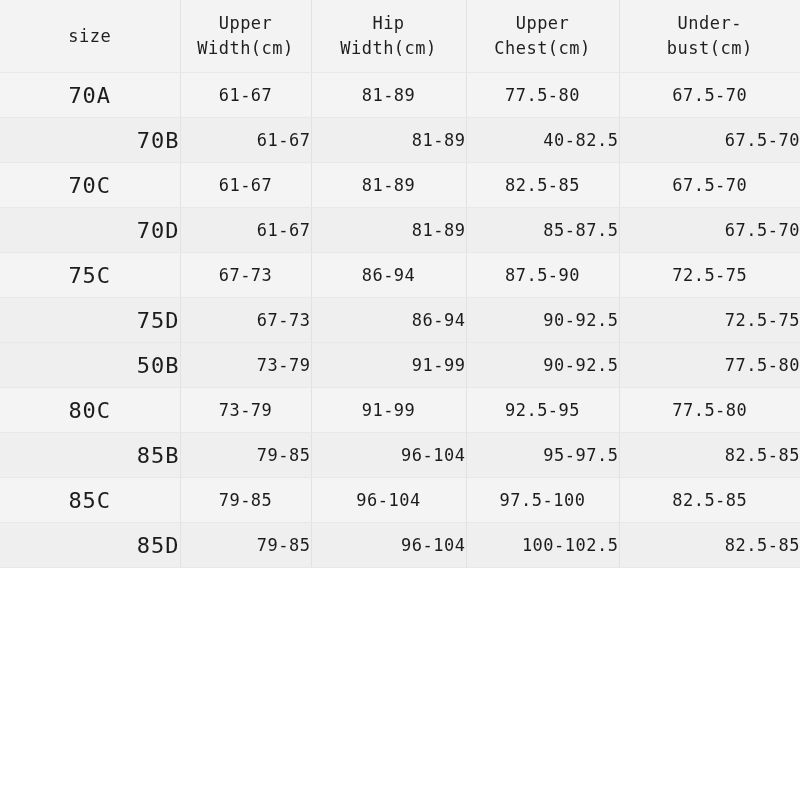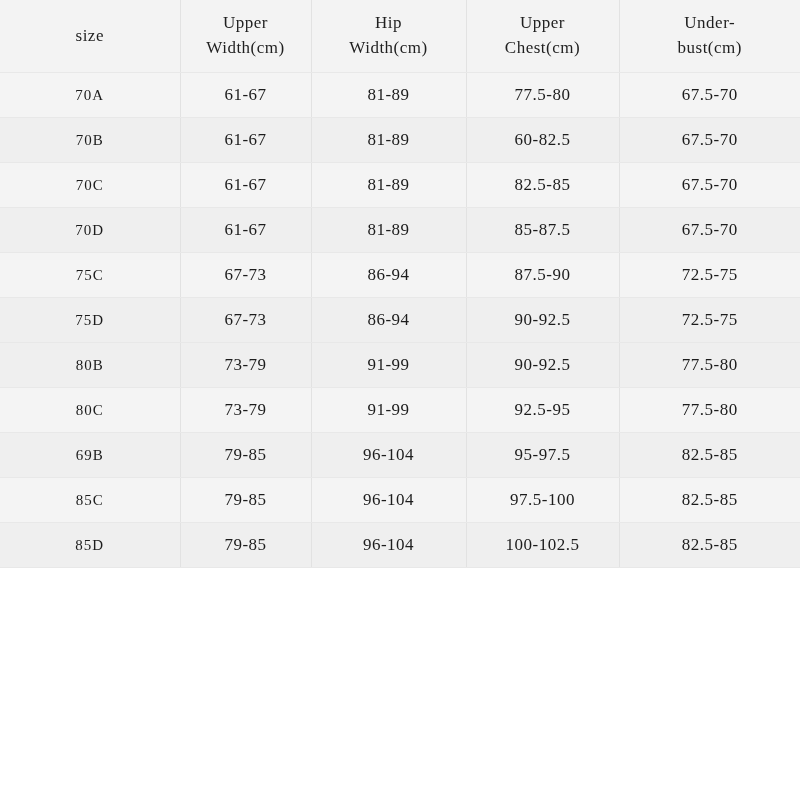--- a/index.html
+++ b/index.html
@@ -11,21 +11,20 @@
     width: 800px;
     height: 792px;
     font-family: "DejaVu Sans Mono", monospace;
     color: #1c1c1c;
     overflow: hidden;
   }
   .size-table {
     width: 800px;
     border-collapse: collapse;
     table-layout: fixed;
-    font-family: Liberation Serif, serif;
   }
   .size-table col.c0 { width: 180px; }
   .size-table col.c1 { width: 131px; }
   .size-table col.c2 { width: 155px; }
   .size-table col.c3 { width: 153px; }
   .size-table col.c4 { width: 181px; }
 
   .size-table th,
   .size-table td {
     border-right: 1px solid #e2e2e2;
@@ -53,24 +52,24 @@
   }
 
   tbody tr { height: 44px; }
   tbody td {
     font-size: 17px;
     letter-spacing: 0.5px;
     color: #1c1c1c;
     height: 44px;
   }
   tbody tr.odd td  { background: #f4f4f4; }
-  tbody tr.even td { background: #efefef; }
+  tbody tr.even td { background: #efefef; text-align: right; }
 
   tbody td.sizecell {
-    font-size: 15px;
+    font-size: 22px;
     letter-spacing: 1px;
   }
 </style>
 </head>
 <body>
 
 <table class="size-table">
   <colgroup>
     <col class="c0">
       <col class="c1">
@@ -106,21 +105,21 @@
         <td class="sizecell">70A</td>
         <td>61-67</td>
         <td>81-89</td>
         <td>77.5-80</td>
         <td>67.5-70</td>
       </tr>
       <tr class="even">
         <td class="sizecell">70B</td>
         <td>61-67</td>
         <td>81-89</td>
-        <td>60-82.5</td>
+        <td>40-82.5</td>
         <td>67.5-70</td>
       </tr>
       <tr class="odd">
         <td class="sizecell">70C</td>
         <td>61-67</td>
         <td>81-89</td>
         <td>82.5-85</td>
         <td>67.5-70</td>
       </tr>
       <tr class="even">
@@ -138,35 +137,35 @@
         <td>72.5-75</td>
       </tr>
       <tr class="even">
         <td class="sizecell">75D</td>
         <td>67-73</td>
         <td>86-94</td>
         <td>90-92.5</td>
         <td>72.5-75</td>
       </tr>
       <tr class="even">
-        <td class="sizecell">80B</td>
+        <td class="sizecell">50B</td>
         <td>73-79</td>
         <td>91-99</td>
         <td>90-92.5</td>
         <td>77.5-80</td>
       </tr>
       <tr class="odd">
         <td class="sizecell">80C</td>
         <td>73-79</td>
         <td>91-99</td>
         <td>92.5-95</td>
         <td>77.5-80</td>
       </tr>
       <tr class="even">
-        <td class="sizecell">69B</td>
+        <td class="sizecell">85B</td>
         <td>79-85</td>
         <td>96-104</td>
         <td>95-97.5</td>
         <td>82.5-85</td>
       </tr>
       <tr class="odd">
         <td class="sizecell">85C</td>
         <td>79-85</td>
         <td>96-104</td>
         <td>97.5-100</td>

